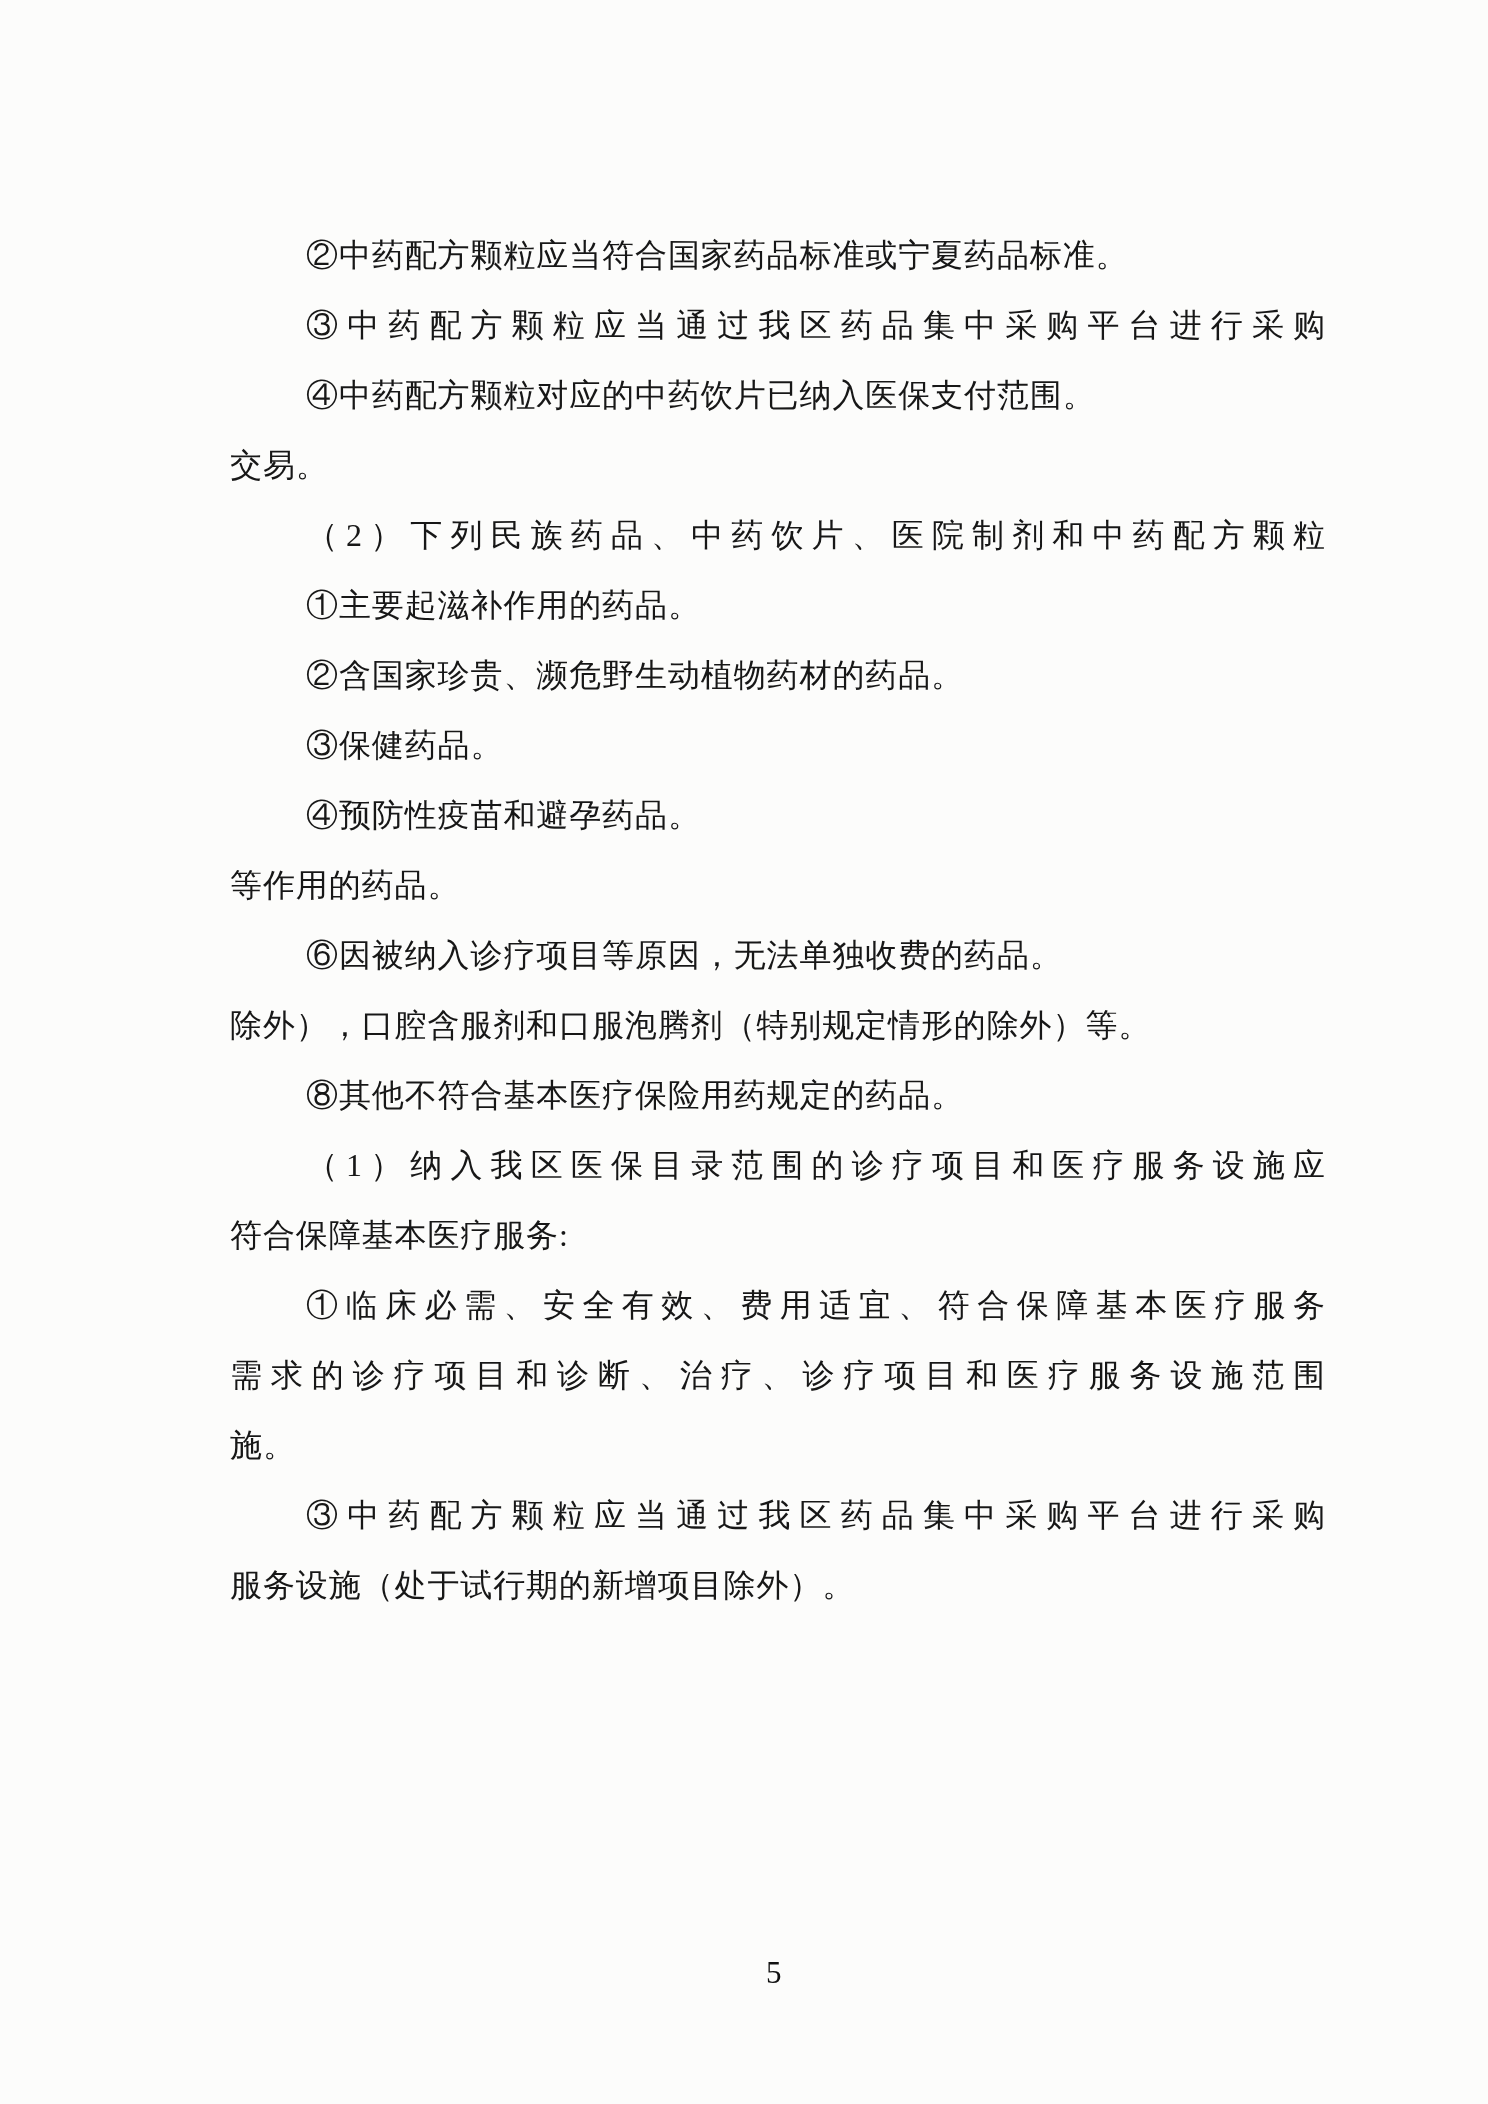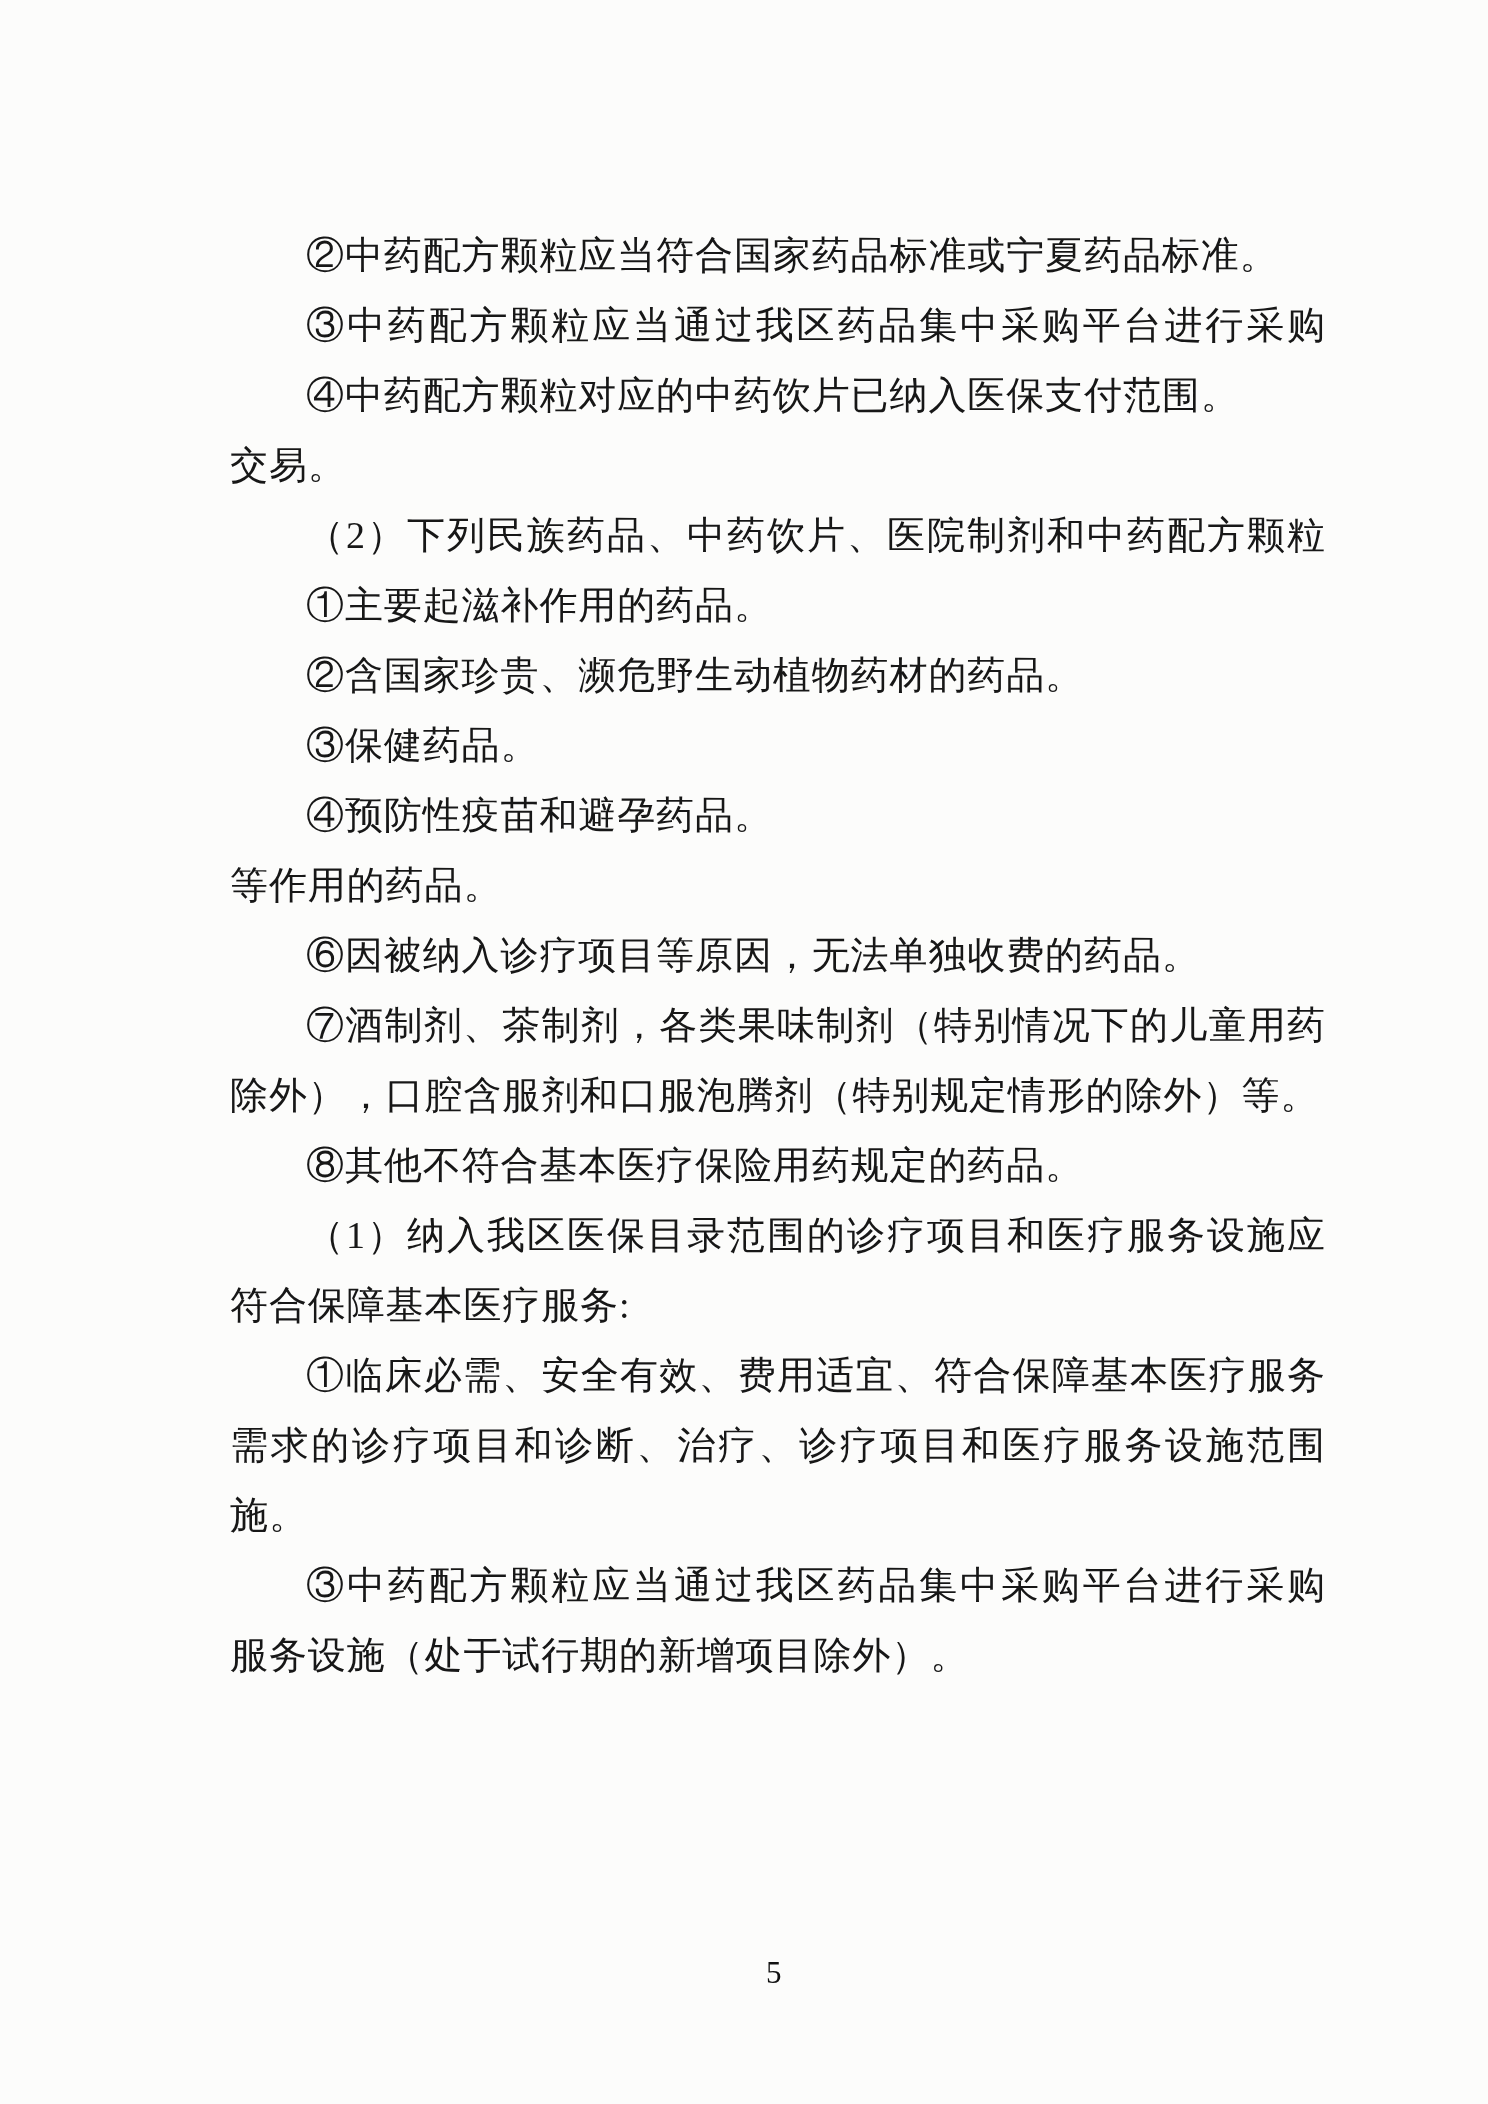--- a/index.html
+++ b/index.html
@@ -15,21 +15,21 @@
     background: #fcfcfb;
     overflow: hidden;
     font-family: "Liberation Serif", "DejaVu Serif", serif;
     color: #171717;
   }
   .doc-body {
     position: absolute;
     left: 230px;
     top: 220px;
     width: 1096px;
-    font-size: 38px;
+    font-size: 32px;
     line-height: 70px;
     letter-spacing: 0.9px;
     text-align: left;
   }
   .ln {
     height: 70px;
     white-space: nowrap;
   }
   .ln.indent { text-indent: 76px; }
   .ln.full {
@@ -57,21 +57,20 @@
     <div class="ln indent full">③中药配方颗粒应当通过我区药品集中采购平台进行采购</div>
     <div class="ln indent">④中药配方颗粒对应的中药饮片已纳入医保支付范围。</div>
     <div class="ln">交易。</div>
     <div class="ln indent full">（2）下列民族药品、中药饮片、医院制剂和中药配方颗粒</div>
     <div class="ln indent">①主要起滋补作用的药品。</div>
     <div class="ln indent">②含国家珍贵、濒危野生动植物药材的药品。</div>
     <div class="ln indent">③保健药品。</div>
     <div class="ln indent">④预防性疫苗和避孕药品。</div>
     <div class="ln">等作用的药品。</div>
     <div class="ln indent">⑥因被纳入诊疗项目等原因，无法单独收费的药品。</div>
-    <div class="ln indent full">⑦酒制剂、茶制剂，各类果味制剂（特别情况下的儿童用药</div>
     <div class="ln">除外），口腔含服剂和口服泡腾剂（特别规定情形的除外）等。</div>
     <div class="ln indent">⑧其他不符合基本医疗保险用药规定的药品。</div>
     <div class="ln indent full">（1）纳入我区医保目录范围的诊疗项目和医疗服务设施应</div>
     <div class="ln">符合保障基本医疗服务:</div>
     <div class="ln indent full">①临床必需、安全有效、费用适宜、符合保障基本医疗服务</div>
     <div class="ln full">需求的诊疗项目和诊断、治疗、诊疗项目和医疗服务设施范围</div>
     <div class="ln">施。</div>
     <div class="ln indent full">③中药配方颗粒应当通过我区药品集中采购平台进行采购</div>
     <div class="ln">服务设施（处于试行期的新增项目除外）。</div>
   </div>

